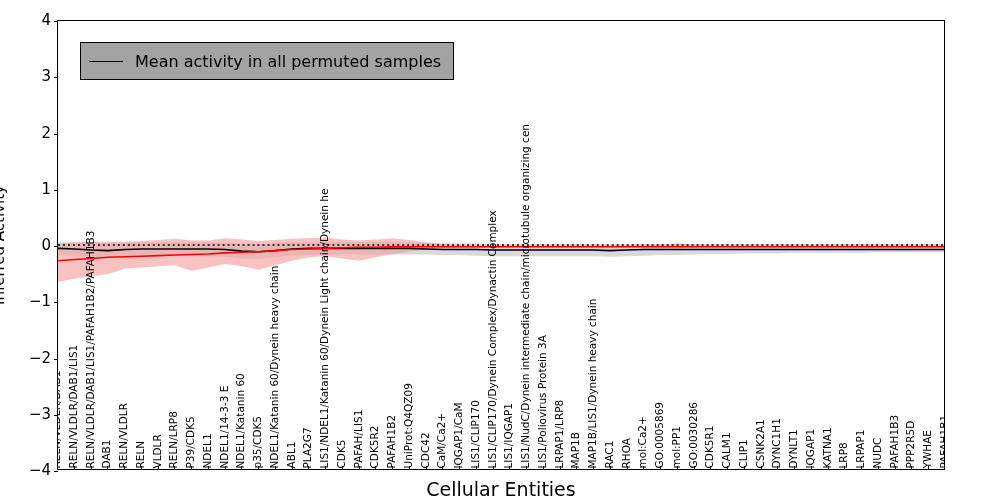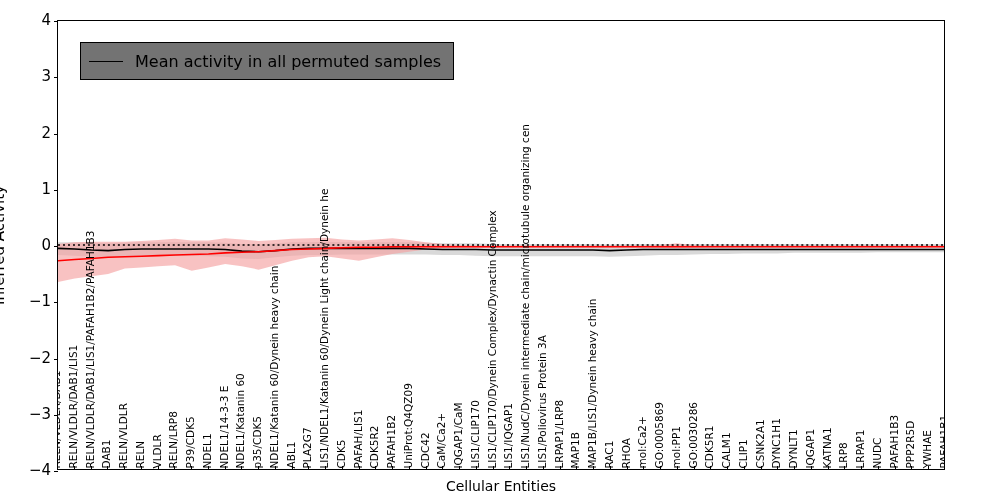--- a/index.html
+++ b/index.html
@@ -31,38 +31,38 @@
   
   #ylabel{
     position:absolute;left:-10px;top:245px;
     transform-origin:0 0;transform:rotate(-90deg) translate(-50%,0);
     font-size:15px;color:#000;white-space:nowrap;
   }
 
   
   #xlabel{
     position:absolute;left:57px;top:478px;width:888px;text-align:center;
-    font-size:14px;color:#000;
+    font-size:19px;color:#000;
   }
 
   
   #xticks{position:absolute;left:57px;top:20px;width:888px;height:450px;overflow:hidden;}
   .xt{
     position:absolute;bottom:2px;
     transform-origin:left bottom;transform:rotate(-90deg);
     font-size:10.5px;line-height:10.5px;color:#000;white-space:nowrap;
   }
   .xtickmark{
     position:absolute;bottom:0;width:0;height:4px;border-left:1.2px solid #000;
   }
 
   
   #legend{
     position:absolute;left:80px;top:42px;
-    border:1.2px solid #000;background:#737373;
+    border:1.2px solid #000;background:#a3a3a3;
     padding:6px 12px 6px 8px;
   }
   .leg-row{display:flex;align-items:center;height:24px;}
   .leg-line{display:inline-block;width:34px;height:0;border-top:1.6px solid #000;margin-right:12px;}
   .leg-line.red{border-top-color:#ff0000;}
   .leg-text{font-size:16px;color:#000;white-space:nowrap;}
 </style>
 </head>
 <body>
 

